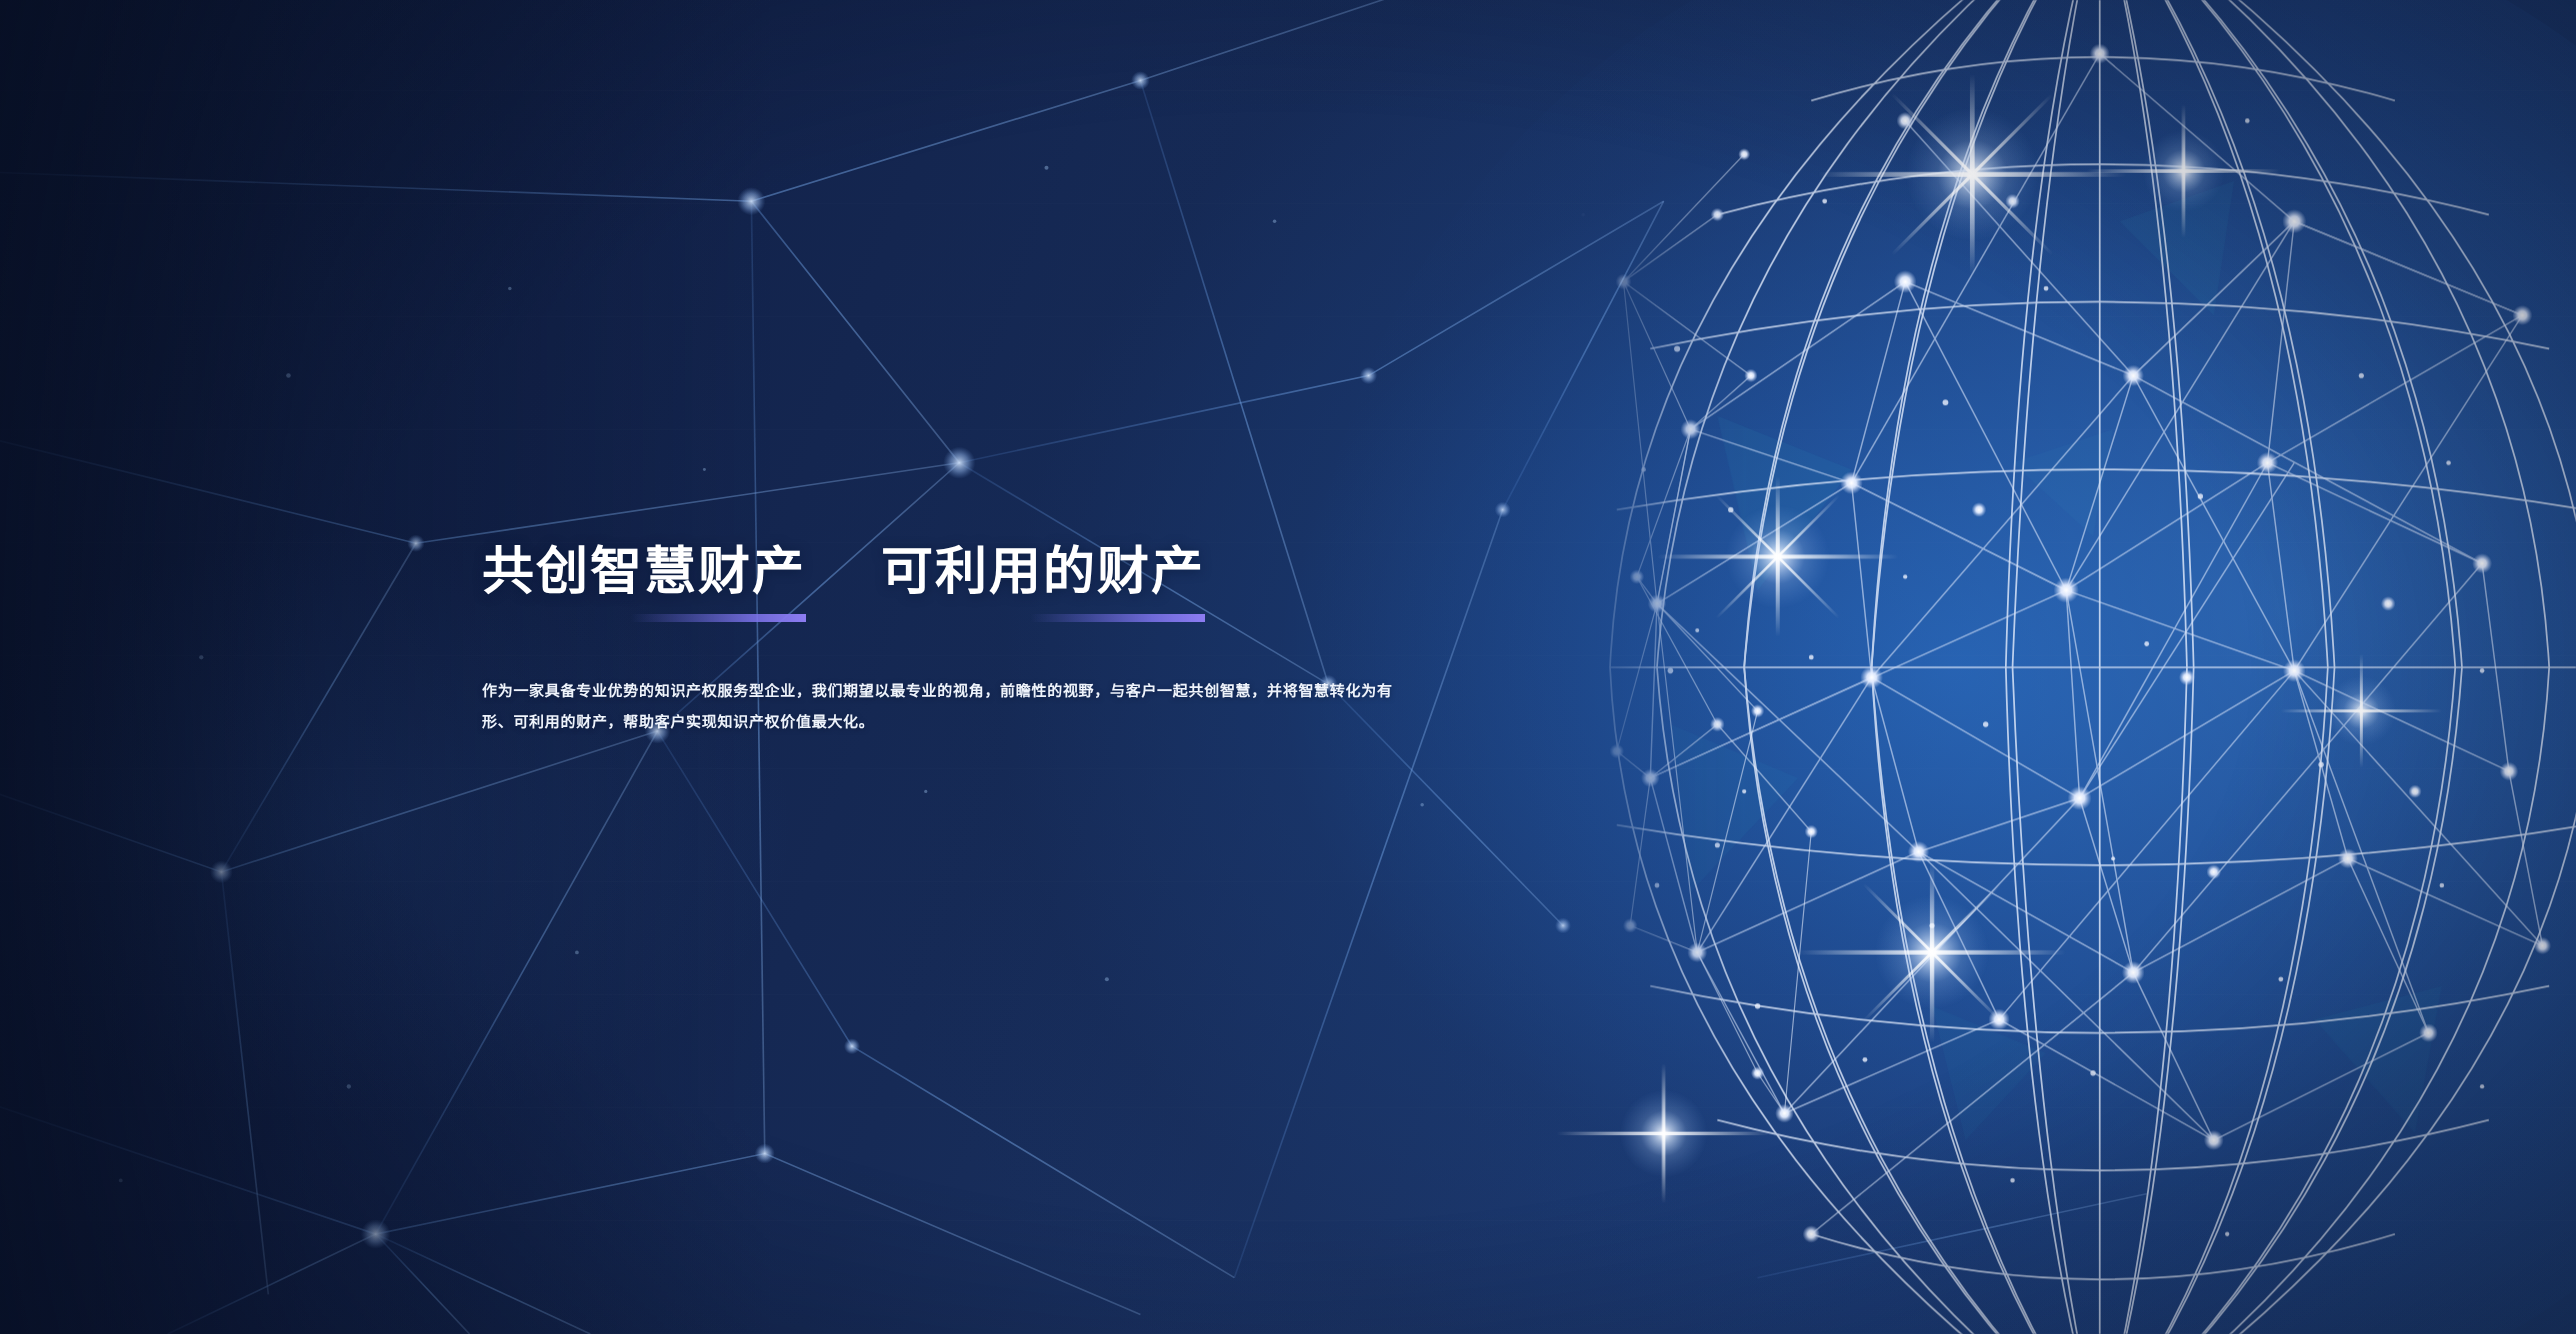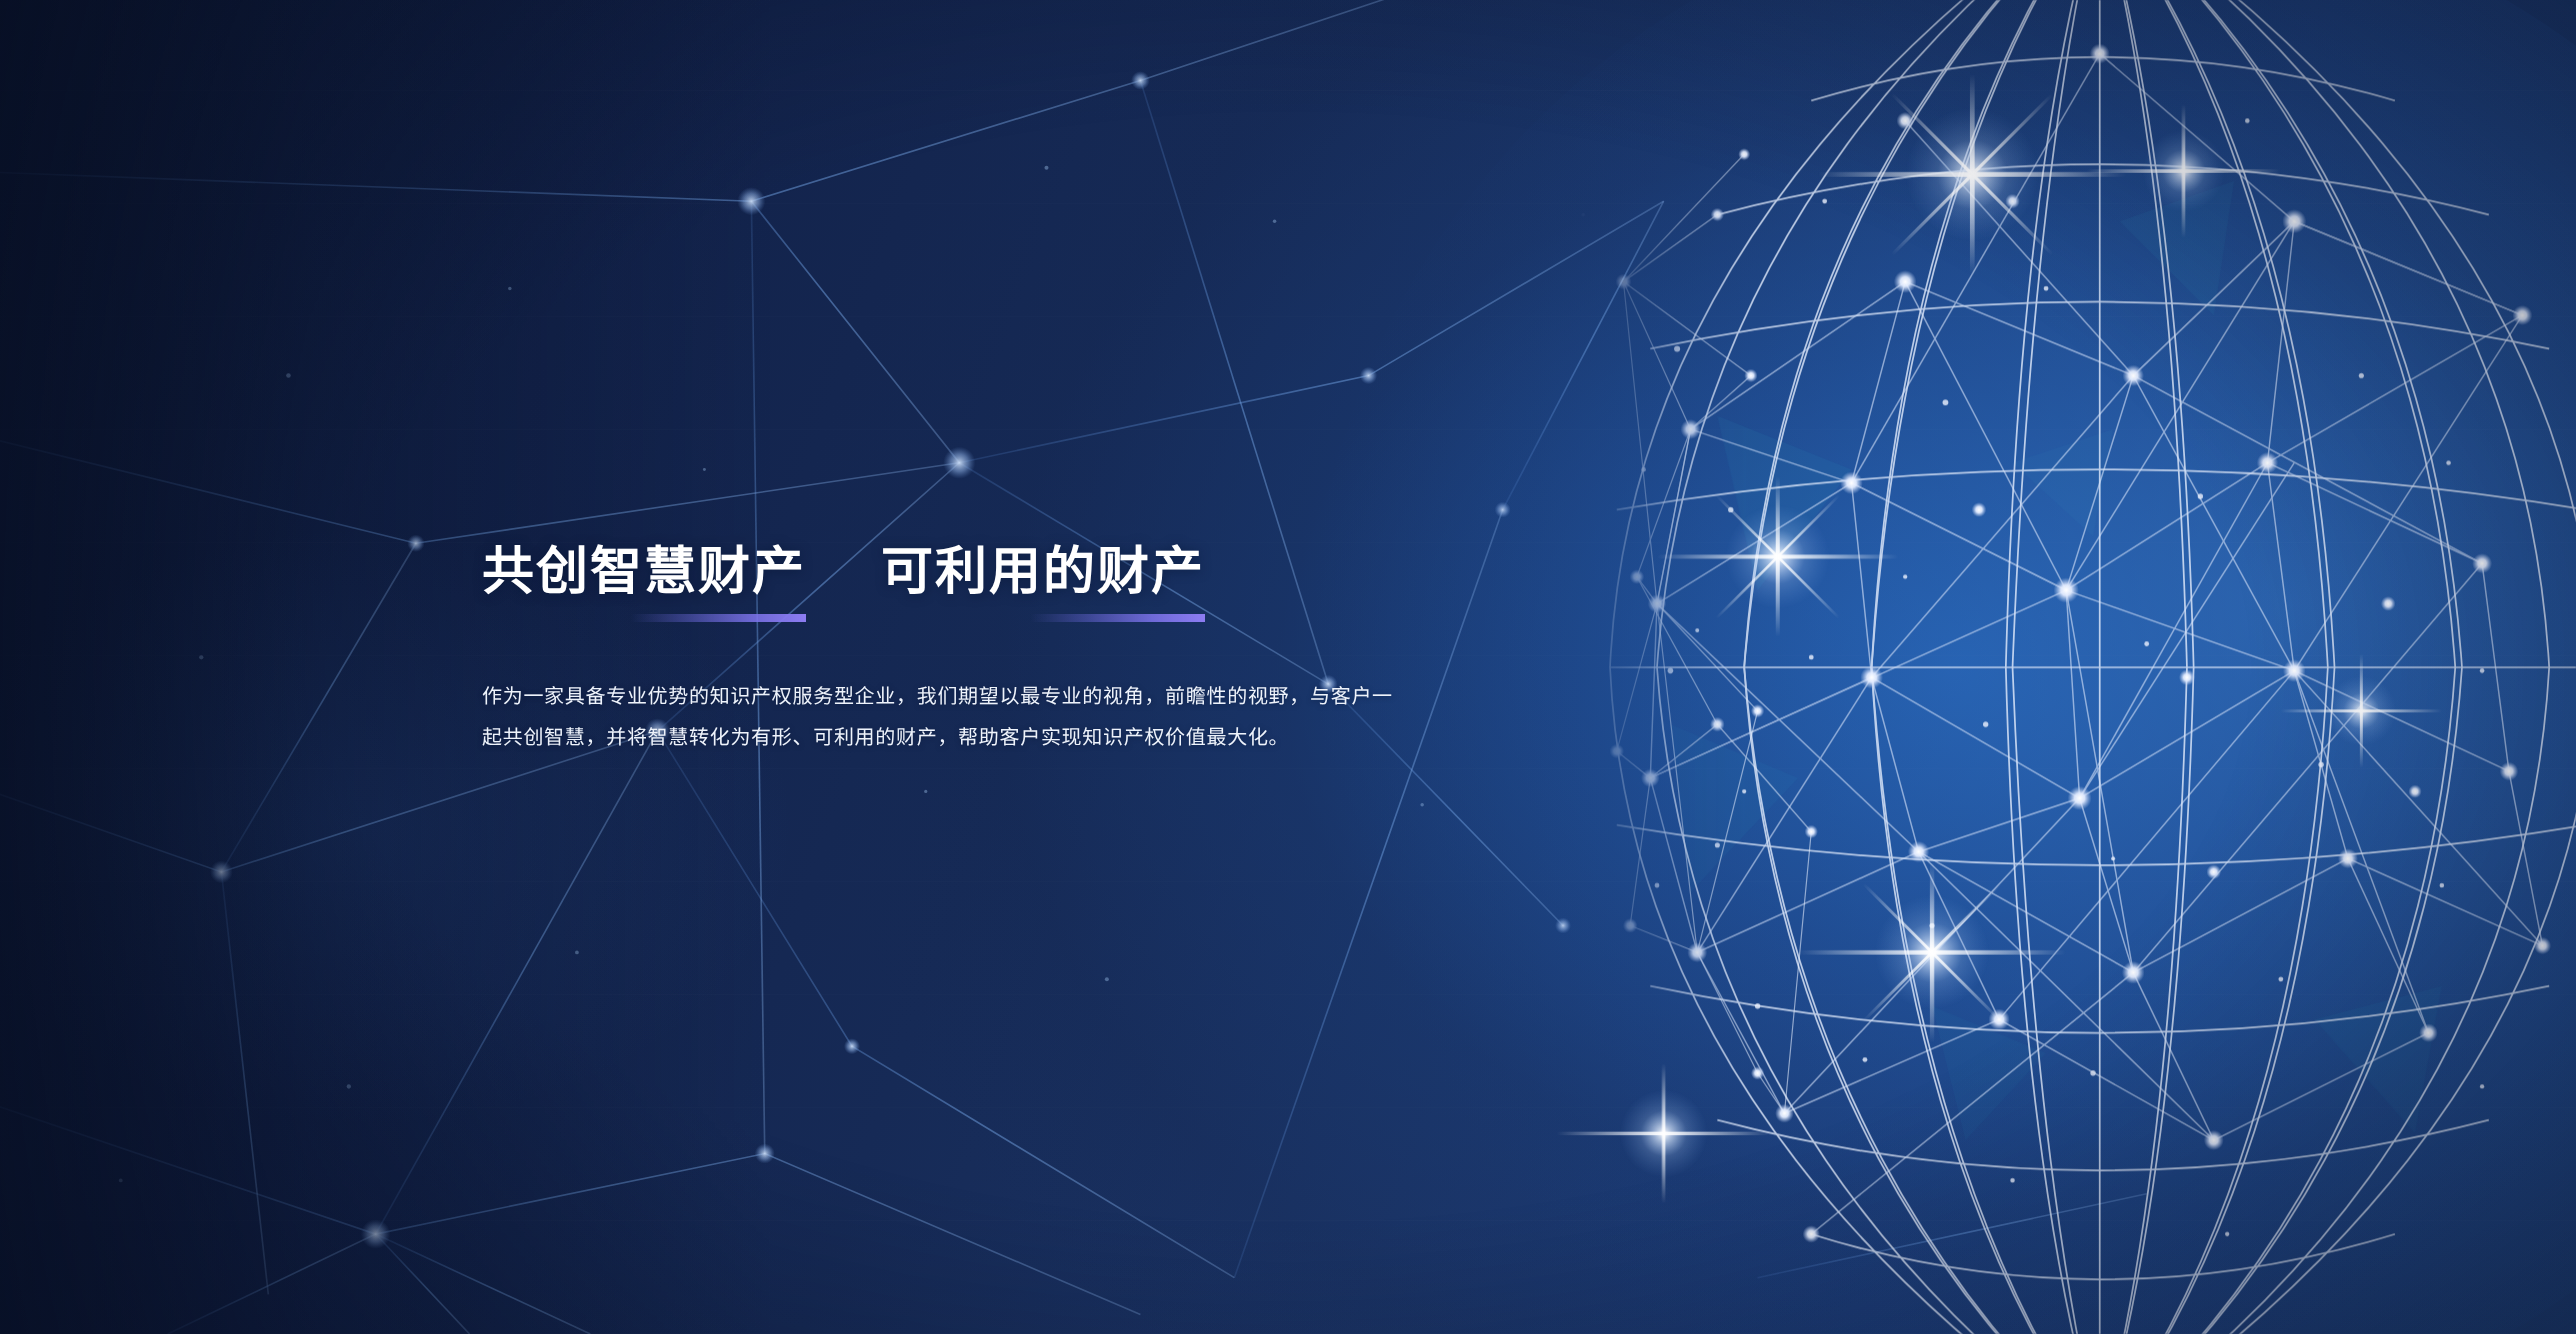--- a/index.html
+++ b/index.html
@@ -95,23 +95,23 @@
       rgba(122,116,226,0.0) 0%,
       rgba(110,106,222,0.45) 34%,
       rgba(126,116,236,0.85) 70%,
       #8d7df2 100%);
   }
   #head-gap { width: 75px; flex: 0 0 75px; }
 
   #subcopy {
     margin-top: 79px;
     width: 926px;
-    font-size: 20px;
+    font-size: 15px;
     line-height: 2.06;
-    font-weight: 400;
+    font-weight: 700;
     color: #eef3fb;
     letter-spacing: 0.7px;
     text-shadow: 0 0.7px 5.4px rgba(6,20,50,0.5);
   }
 </style>
 </head>
 <body>
 
 <div id="stage">
 

